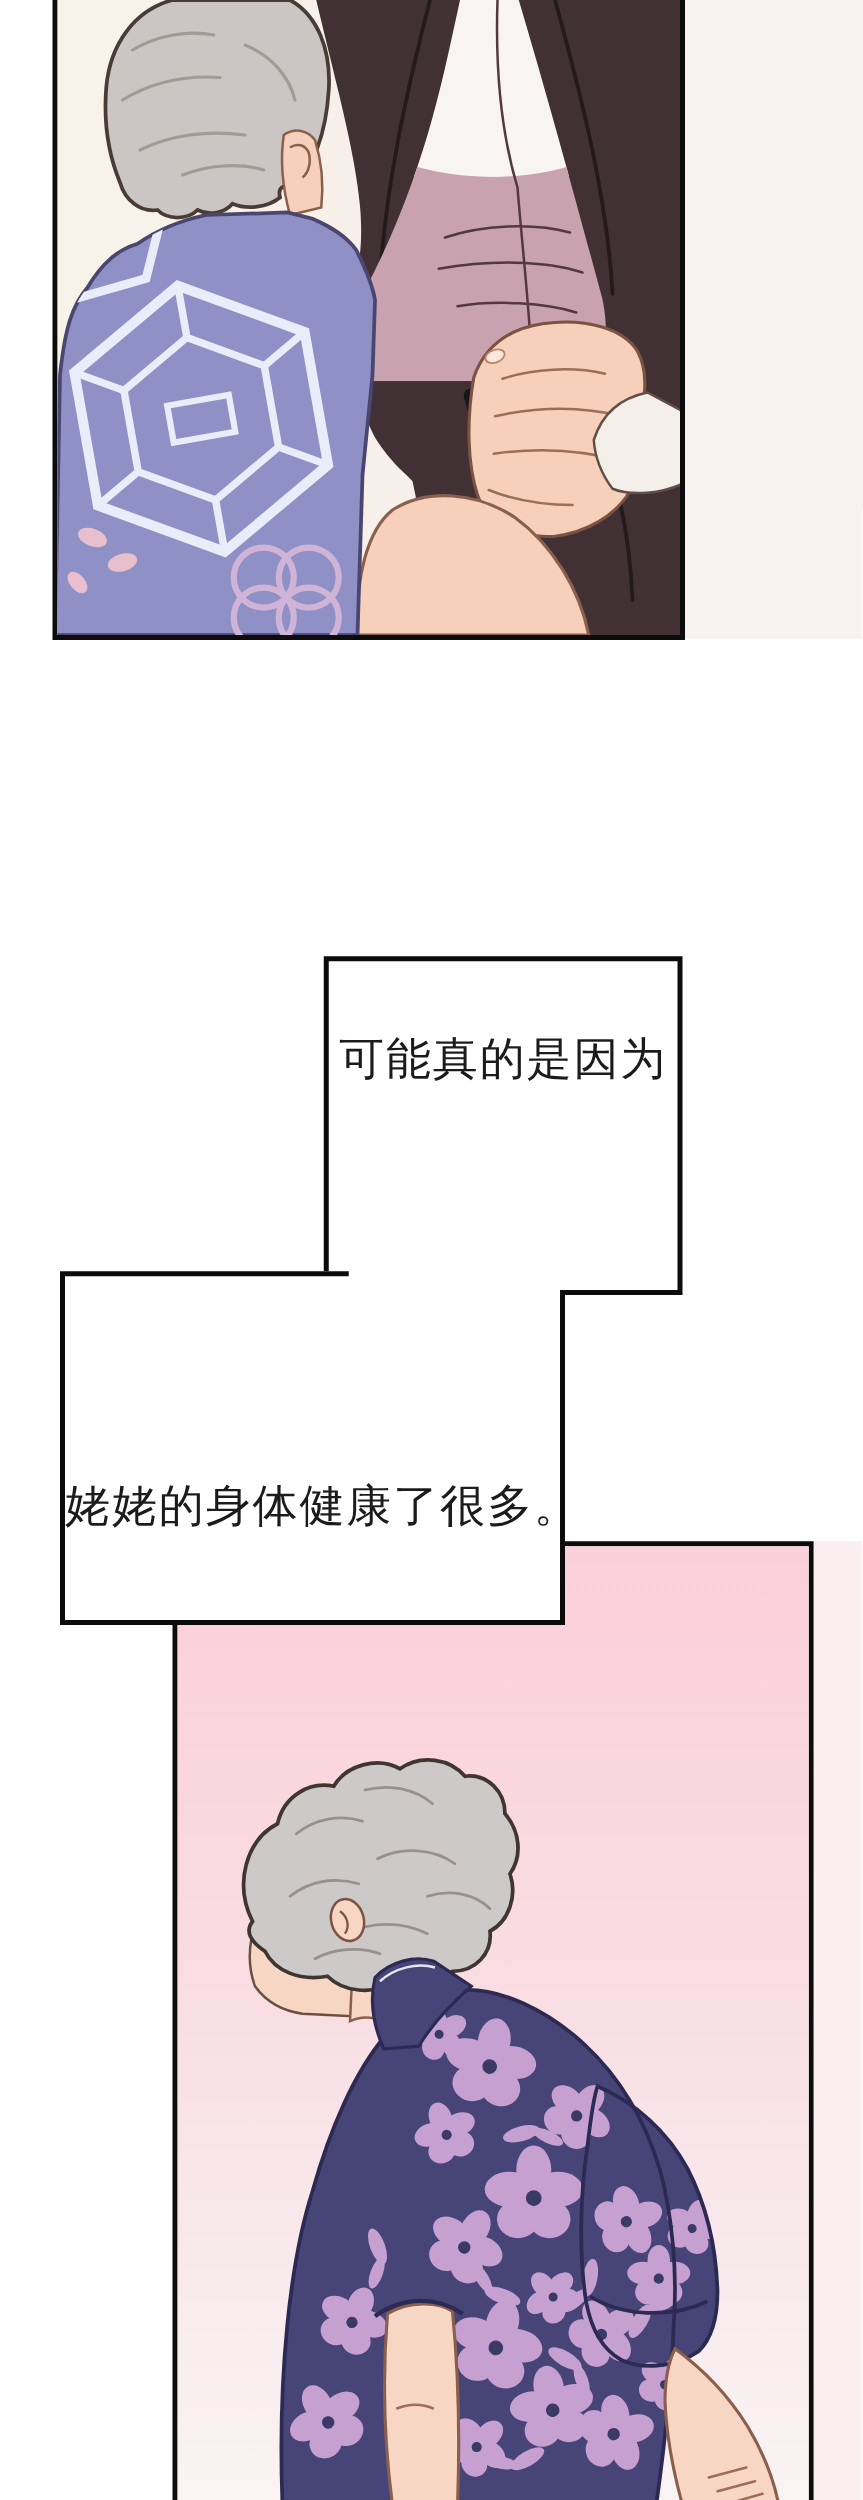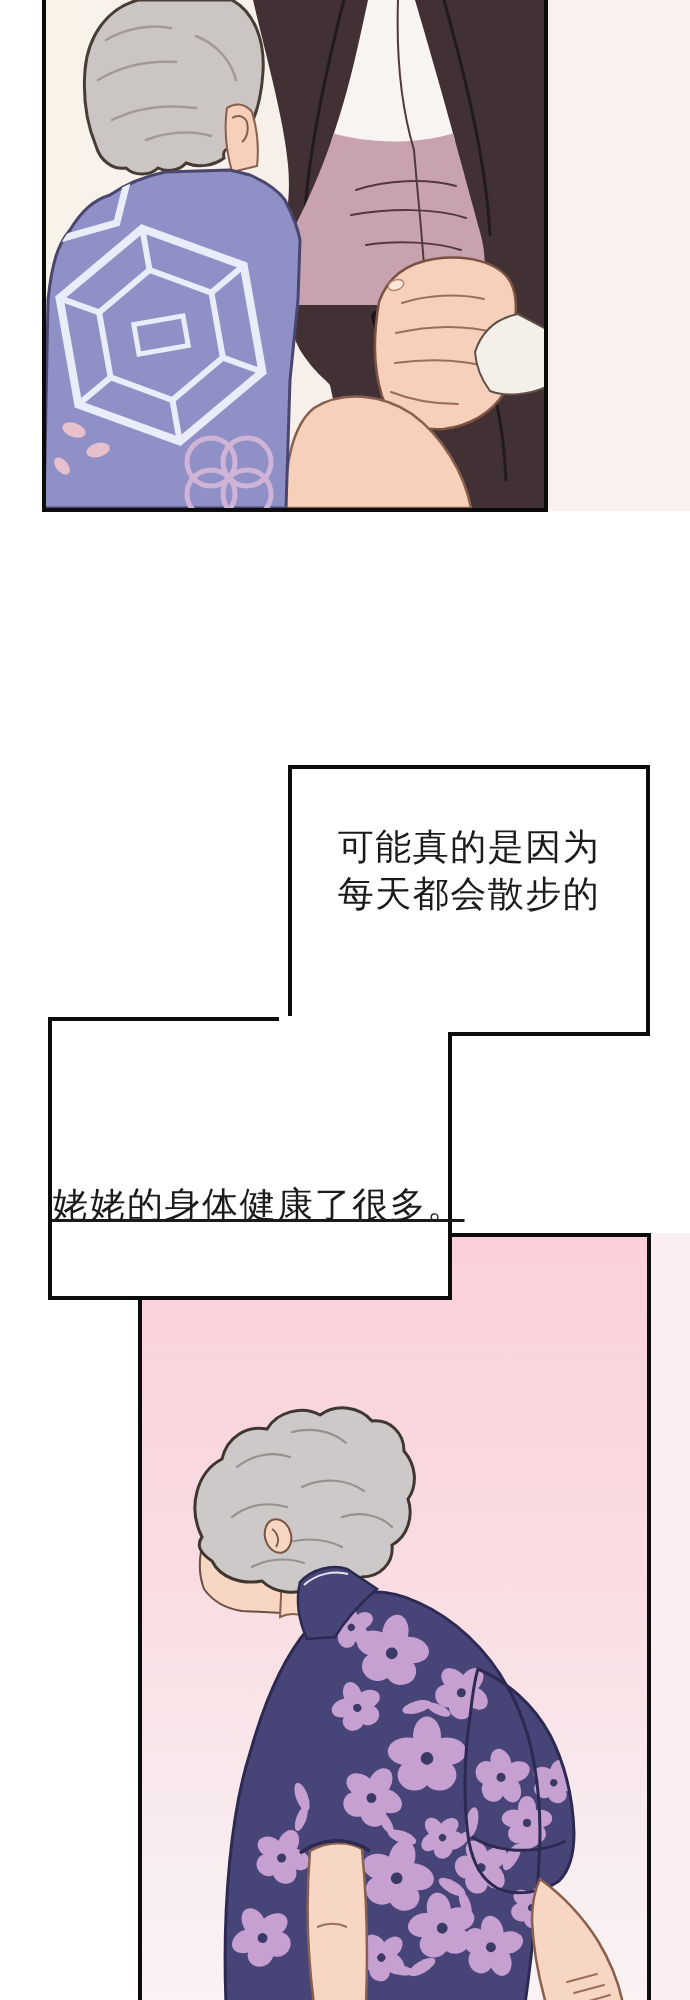--- a/index.html
+++ b/index.html
@@ -5,27 +5,27 @@
   html,body{margin:0;padding:0;background:#ffffff;}
   .page{position:relative;width:690px;height:2000px;overflow:hidden;background:#ffffff;
         font-family:"Liberation Sans", sans-serif;}
   .panel{position:absolute;box-sizing:border-box;border:4px solid #0c0c0c;background:#fff;}
   #panel1{left:42px;top:-4px;width:506px;height:516px;}
   #panel2{left:138px;top:1233px;width:513px;height:775px;}
   .tint{position:absolute;}
   #tint1{left:548px;top:0;width:142px;height:511px;background:#f9f1f0;}
   #tint2{left:651px;top:1233px;width:39px;height:767px;background:#faeef1;}
   .caption-box{position:absolute;box-sizing:border-box;border:4px solid #0c0c0c;background:#ffffff;}
-  #caption-box-1{left:288px;top:765px;width:362px;height:271px;}
+  #caption-box-1{left:259px;top:765px;width:287px;height:271px;}
   #caption-box-2{left:48px;top:1017px;width:404px;height:283px;}
   #border-patch{position:absolute;left:279px;top:1016px;width:177px;height:16px;background:#ffffff;}
   .caption-text{color:#1b1b1b;font-size:36px;line-height:47px;letter-spacing:1.5px;
         text-align:center;white-space:nowrap;}
   #caption-box-1 .caption-text{padding-top:54px;}
-  #caption-box-2 .caption-text{padding-top:160px;text-decoration:underline;}
+  #caption-box-2 .caption-text{padding-top:160px;}
   svg{display:block;}
 </style>
 </head>
 <body>
 
 <div class="page">
 
   <div class="panel" id="panel1" aria-label="Elderly woman with gray hair in a purple patterned shirt seen from behind, beside a man in a dark suit holding a black card">
     <svg width="498" height="508" viewBox="0 0 498 508">
       <defs>
@@ -209,21 +209,20 @@
         <path d="M432,756 L462,748"></path>
         <path d="M440,766 L468,758"></path>
       </g>
     </svg>
   </div>
   <div class="tint" id="tint2"></div>
 
   <div class="caption-box" id="caption-box-1">
     <div class="caption-text">
       <div>可能真的是因为</div>
-      <div>每天都会散步的</div>
     </div>
   </div>
 
   <div class="caption-box" id="caption-box-2">
     <div class="caption-text">
       <div>姥姥的身体健康了很多。</div>
     </div>
   </div>
 
   <div id="border-patch"></div>

